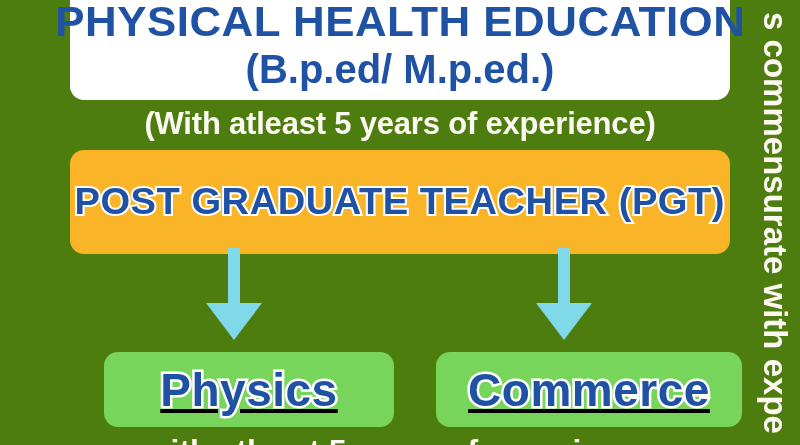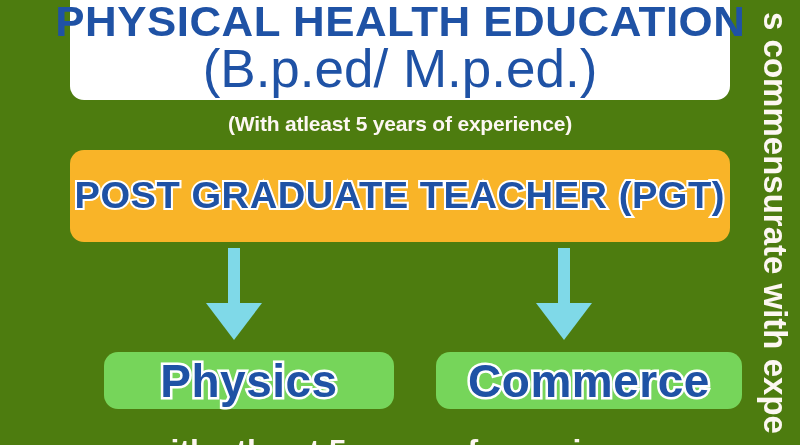--- a/index.html
+++ b/index.html
@@ -42,50 +42,50 @@
     font-weight: bold;
     font-size: 43px;
     line-height: 46px;
     letter-spacing: 0.5px;
     color: #1f52a5;
     transform: scaleX(1.02);
     white-space: nowrap;
   }
   .qual-line2 {
     font-family: "Liberation Sans", sans-serif;
-    font-weight: normal;
-    font-size: 53px;
+    font-weight: bold;
+    font-size: 40px;
     line-height: 50px;
     color: #1f52a5;
     white-space: nowrap;
   }
 
   
   .exp-note {
     position: absolute;
     left: 0;
     top: 104px;
     width: 800px;
     text-align: center;
     font-family: "Liberation Sans", sans-serif;
     font-weight: bold;
-    font-size: 21px;
+    font-size: 31px;
     line-height: 40px;
     color: #fdf7f2;
     white-space: nowrap;
     letter-spacing: -0.2px;
   }
 
   
   .pgt-card {
     position: absolute;
     left: 70px;
     top: 150px;
     width: 660px;
-    height: 92px;
+    height: 104px;
     background: #f9b428;
     border-radius: 14px;
     display: flex;
     align-items: center;
     justify-content: center;
   }
   .pgt-label {
     font-family: "Liberation Sans", sans-serif;
     font-weight: bold;
     font-size: 37px;
@@ -122,26 +122,27 @@
     border-right: 28px solid transparent;
     border-top: 37px solid #7fd9e8;
   }
   #arrow-left  { left: 206px; top: 248px; }
   #arrow-right { left: 536px; top: 248px; }
 
   
   .subject-card {
     position: absolute;
     top: 352px;
-    height: 57px;
+    height: 75px;
     background: #76d55a;
     border-radius: 14px;
     display: flex;
     align-items: center;
     justify-content: center;
+    text-decoration: underline;
   }
   #subject-physics  { left: 104px; width: 290px; }
   #subject-commerce { left: 436px; width: 306px; }
   .subject-label {
     font-family: "Liberation Sans", sans-serif;
     font-weight: bold;
     font-size: 46px;
     line-height: 50px;
     letter-spacing: 0.5px;
     color: #1f52a5;

